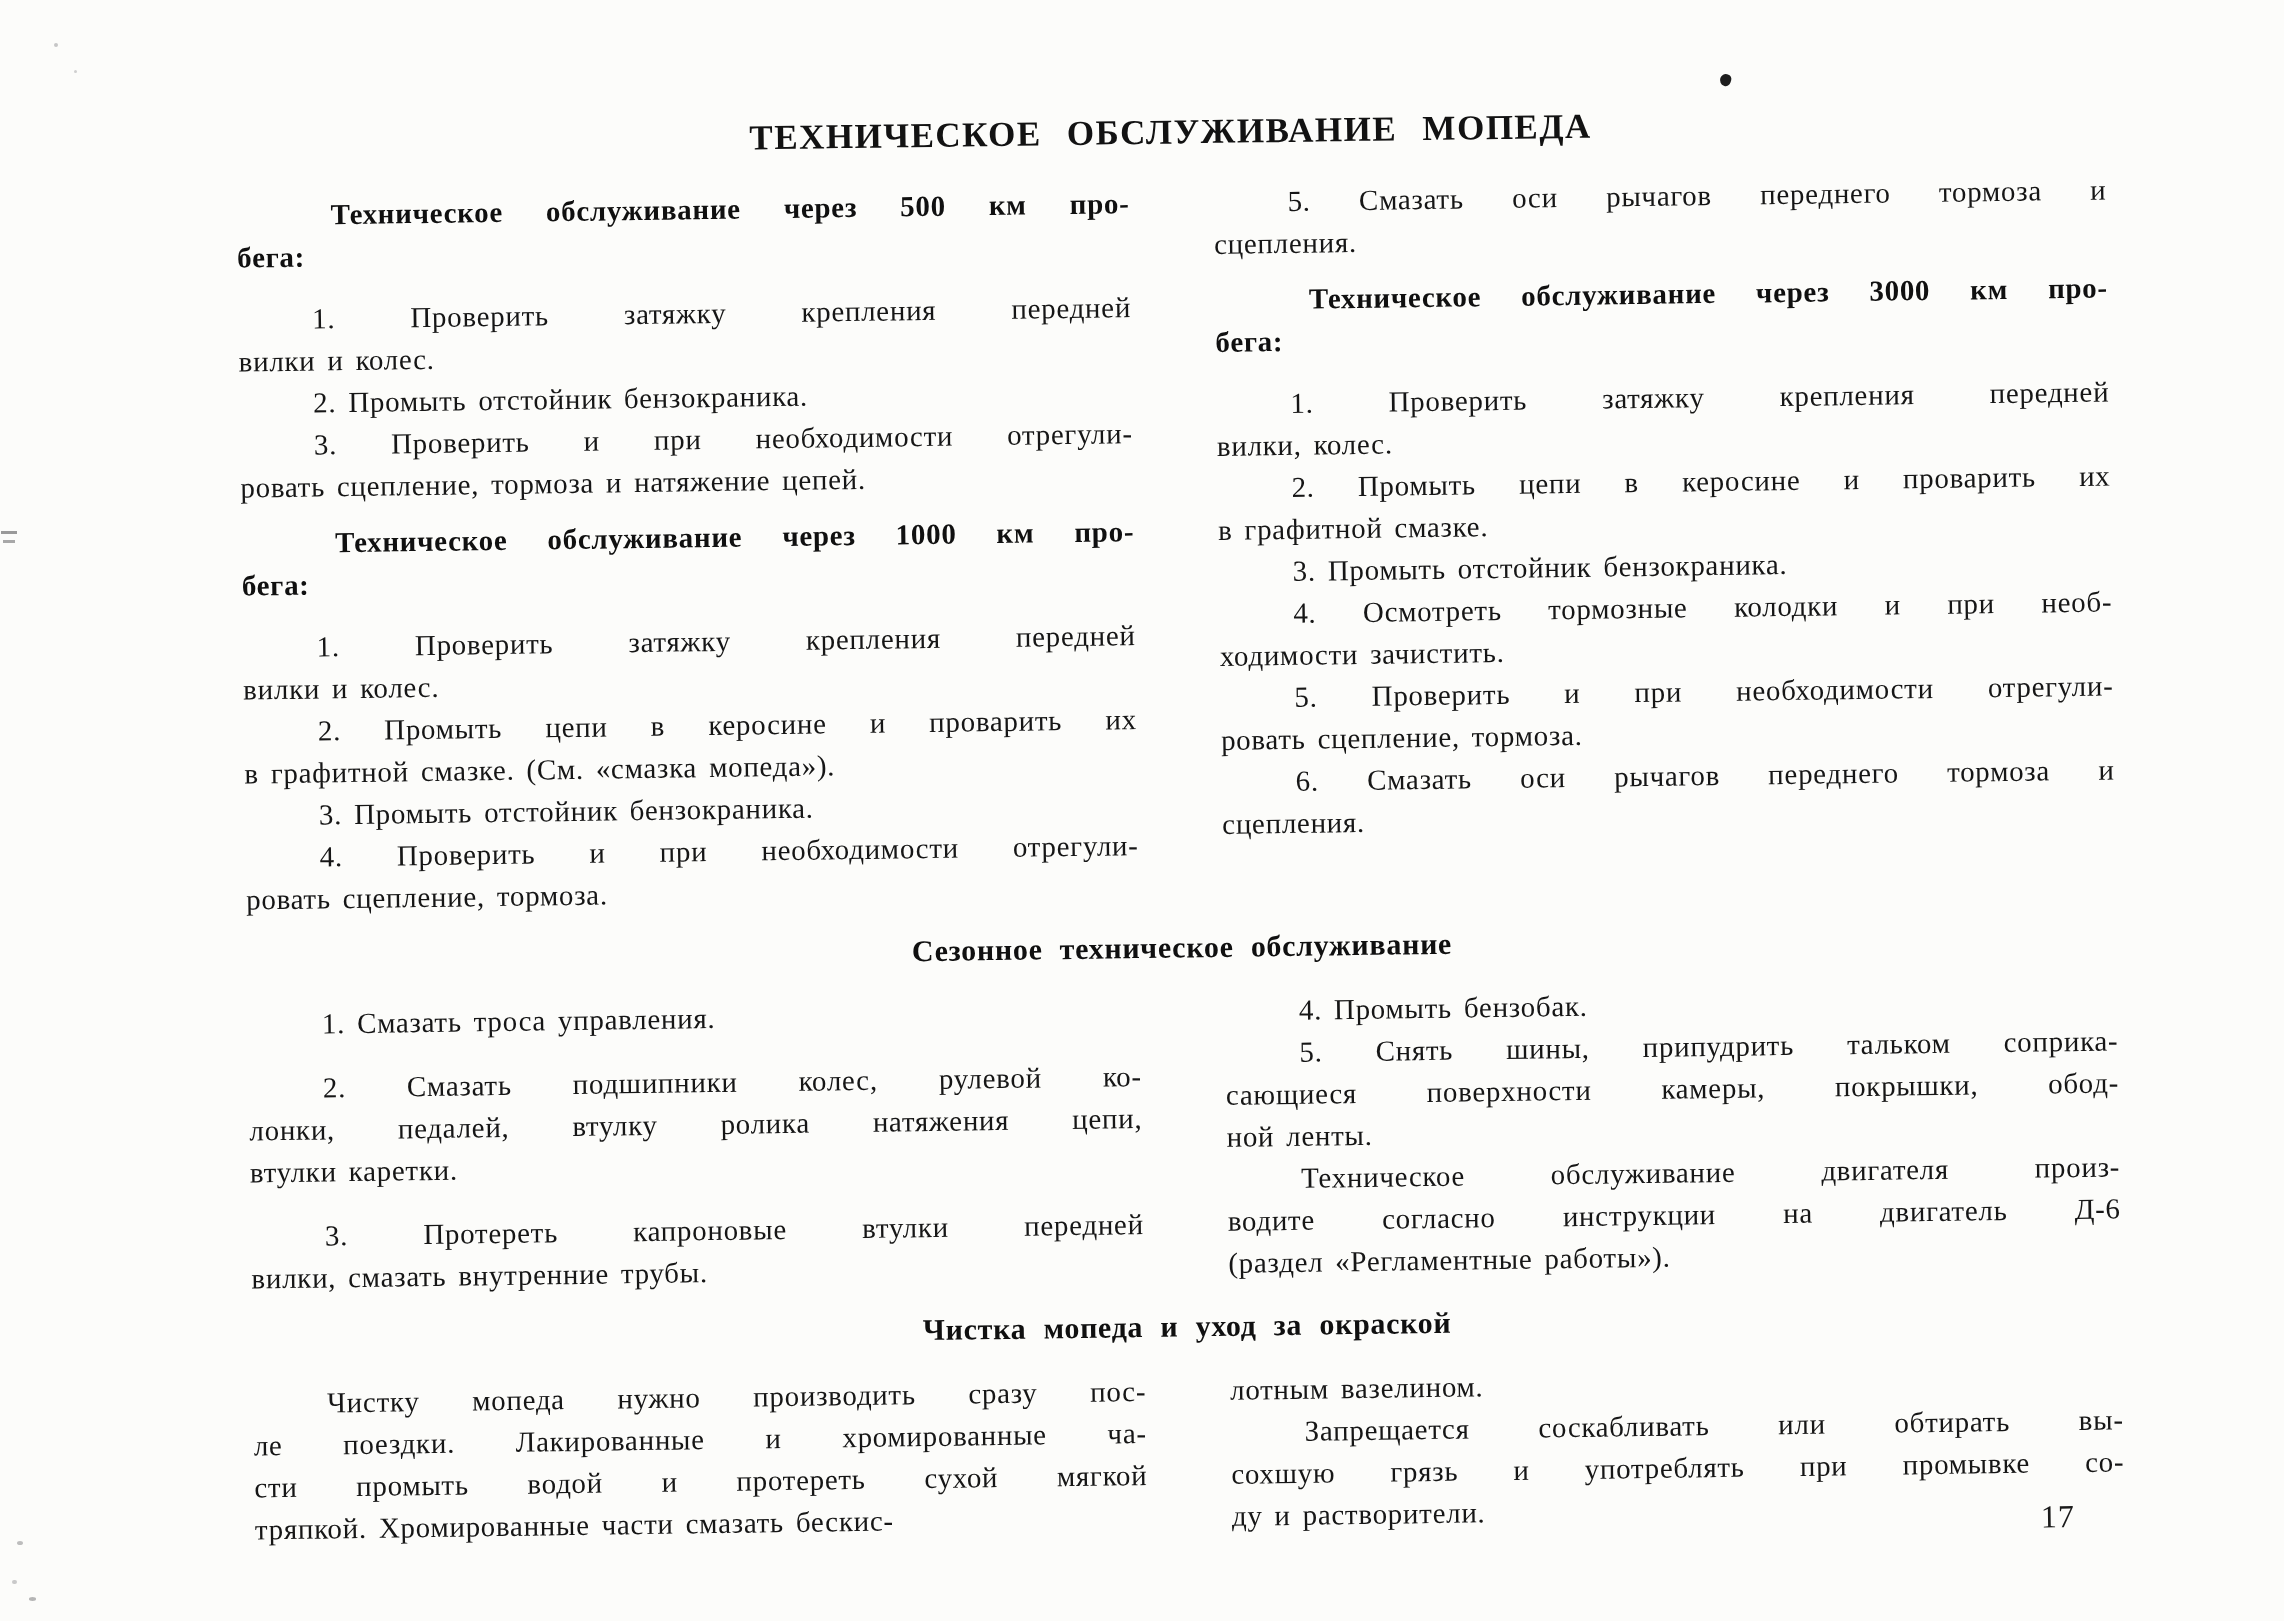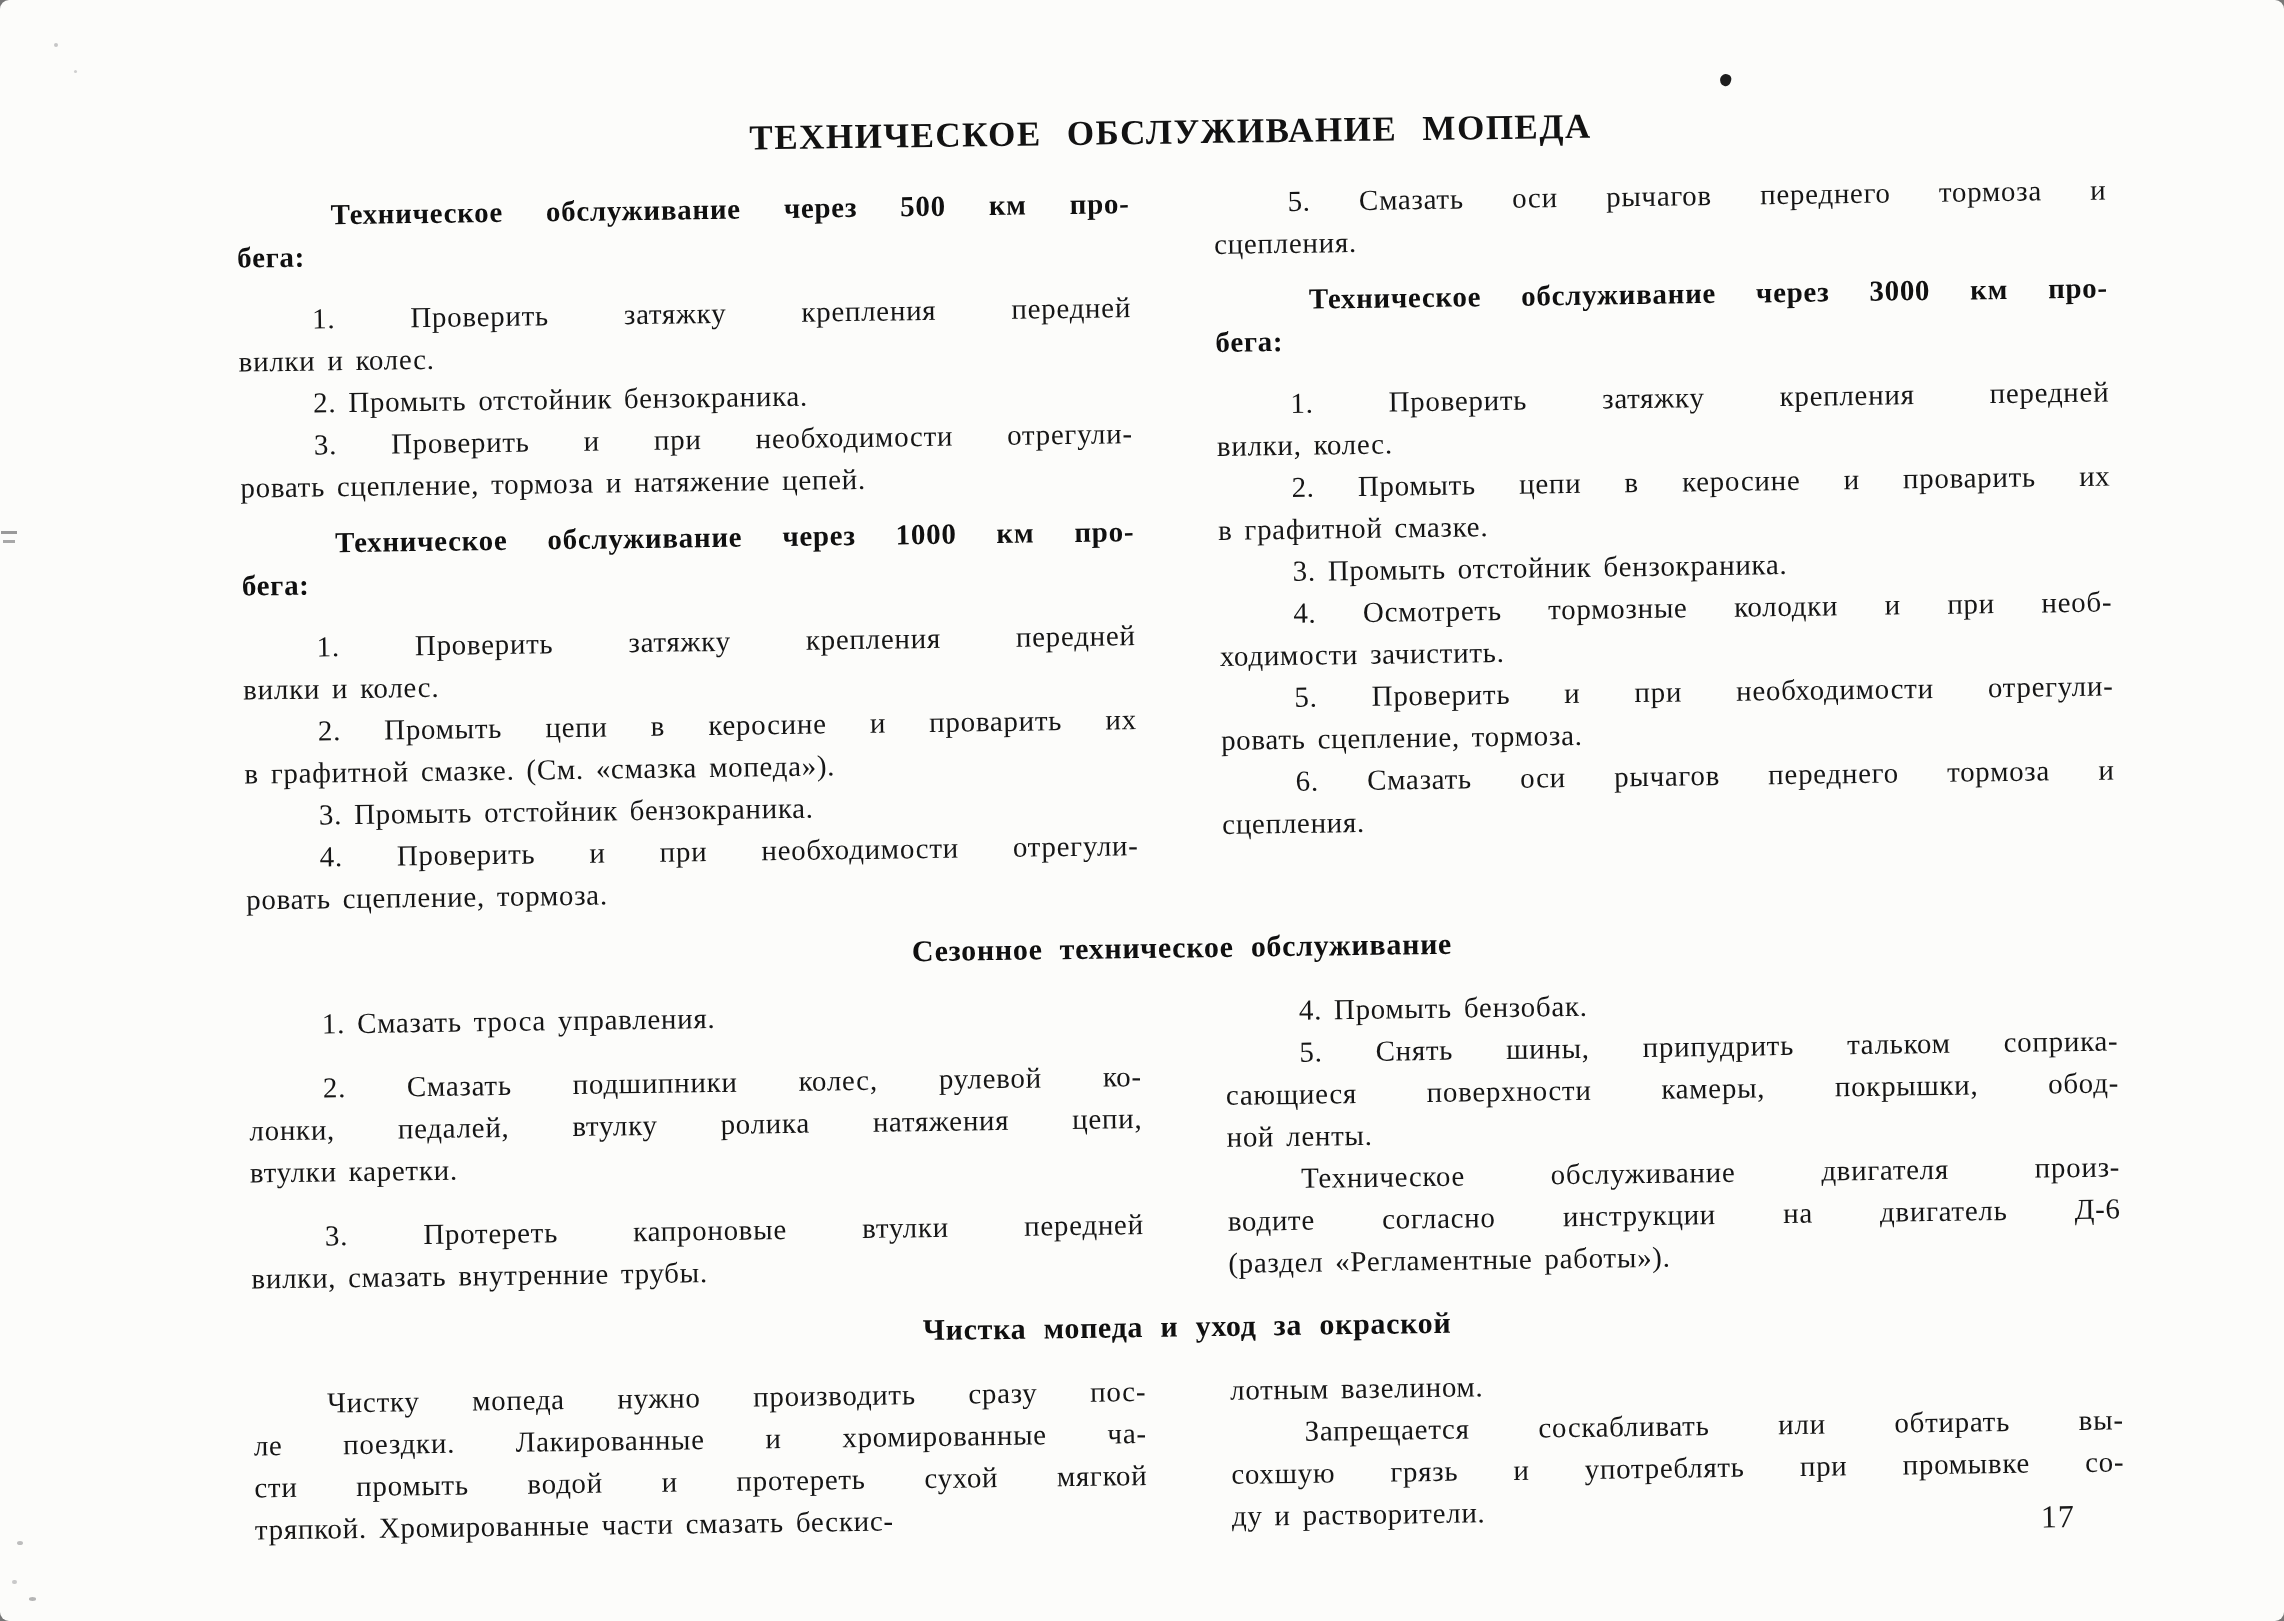--- a/index.html
+++ b/index.html
@@ -4,21 +4,20 @@
 <style>
   html, body { margin: 0; padding: 0; background: #777; }
   .page {
     position: relative;
     width: 2284px;
     height: 1621px;
     background: #fcfcfa;
     overflow: hidden;
     font-family: "Liberation Serif", "DejaVu Serif", serif;
     color: #161616;
-    border-radius: 9px;
   }
   .content {
     position: absolute;
     inset: 0;
     box-sizing: border-box;
     padding: 111px 169px 0 245px;
     transform: rotate(-0.8deg);
     transform-origin: 50% 50%;
   }
   .title {

